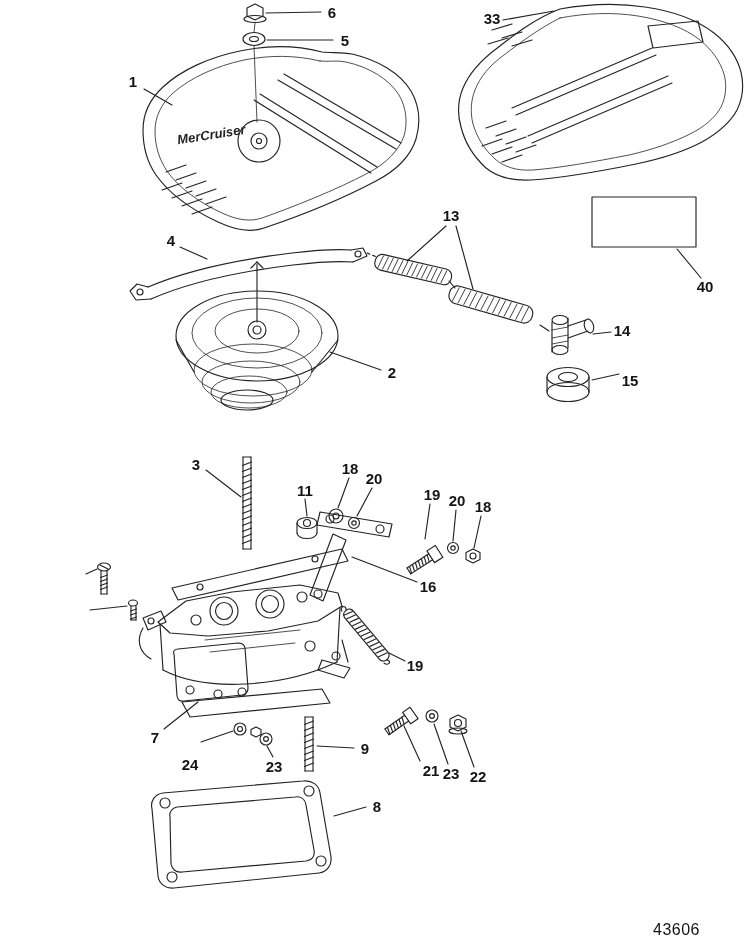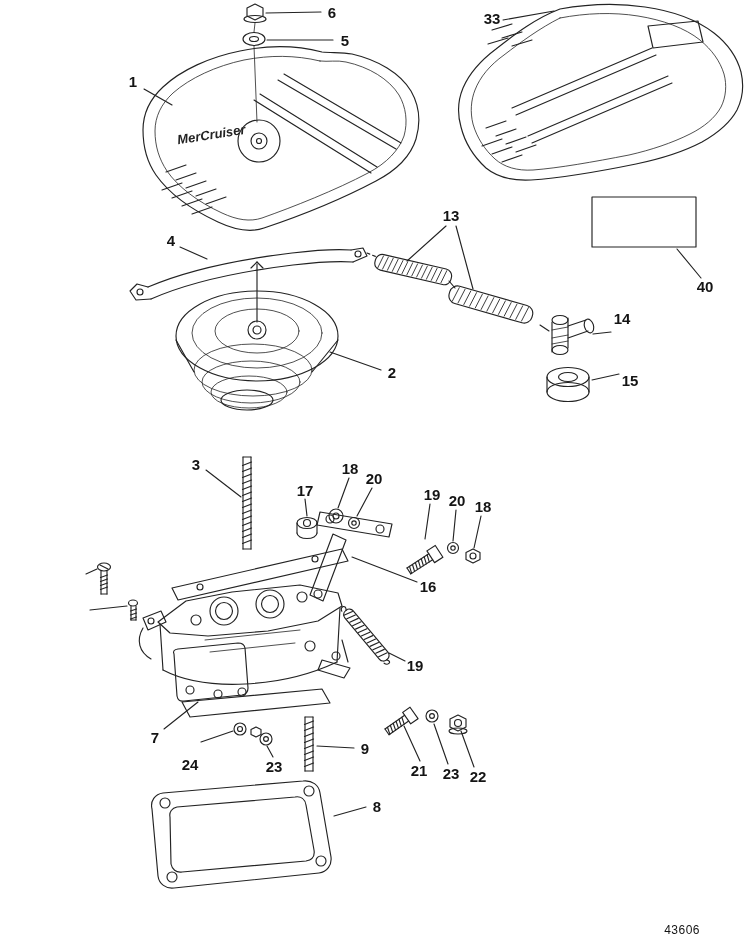--- a/index.html
+++ b/index.html
@@ -7,21 +7,21 @@
          font-family:"Liberation Sans",sans-serif;color:#111;}
   .art{position:absolute;left:0;top:0;}
   .art path,.art line,.art circle,.art ellipse,.art rect,.art polyline,.art polygon{
     stroke:#232323;fill:none;stroke-width:1.15;stroke-linecap:round;stroke-linejoin:round;}
   .art .thin{stroke-width:0.8;}
   .art .leader{stroke-width:0.95;}
   .art text{stroke:none;fill:#232323;}
   .callout{position:absolute;transform:translate(-50%,-50%);
            font-size:15px;font-weight:700;line-height:1;color:#141414;white-space:nowrap;}
   .figure-number{position:absolute;transform:translate(-100%,-50%);
-           font-size:12px;font-weight:400;letter-spacing:0.5px;color:#141414;}
+           font-size:16px;font-weight:400;letter-spacing:0.5px;color:#141414;}
 </style>
 </head>
 <body>
 
 <div class="stage">
 
 <svg class="art" width="750" height="946" viewBox="0 0 750 946">
 
   <g>
     <path d="M 322,52 C 295,45 268,45 240,51 C 210,57 181,70 163,87 C 150,99 143,113 143,130
@@ -429,30 +429,30 @@
 <div class="callout" style="left:392px;top:372px">2</div>
 <div class="callout" style="left:196px;top:464px">3</div>
 <div class="callout" style="left:171px;top:240px">4</div>
 <div class="callout" style="left:345px;top:40px">5</div>
 <div class="callout" style="left:332px;top:12px">6</div>
 <div class="callout" style="left:155px;top:737px">7</div>
 <div class="callout" style="left:377px;top:806px">8</div>
 <div class="callout" style="left:365px;top:748px">9</div>
 <div class="callout" style="left:415px;top:665px">19</div>
 <div class="callout" style="left:451px;top:215px">13</div>
-<div class="callout" style="left:622px;top:318px">14</div>
+<div class="callout" style="left:622px;top:330px">14</div>
 <div class="callout" style="left:630px;top:380px">15</div>
 <div class="callout" style="left:428px;top:586px">16</div>
-<div class="callout" style="left:305px;top:490px">17</div>
+<div class="callout" style="left:305px;top:490px">11</div>
 <div class="callout" style="left:350px;top:468px">18</div>
 <div class="callout" style="left:483px;top:506px">18</div>
 <div class="callout" style="left:432px;top:494px">19</div>
 <div class="callout" style="left:374px;top:478px">20</div>
 <div class="callout" style="left:457px;top:500px">20</div>
-<div class="callout" style="left:419px;top:770px">21</div>
+<div class="callout" style="left:431px;top:770px">21</div>
 <div class="callout" style="left:478px;top:776px">22</div>
 <div class="callout" style="left:274px;top:766px">23</div>
 <div class="callout" style="left:451px;top:773px">23</div>
 <div class="callout" style="left:190px;top:764px">24</div>
 <div class="callout" style="left:492px;top:18px">33</div>
 <div class="callout" style="left:705px;top:286px">40</div>
 
 <div class="figure-number" style="left:700px;top:930px">43606</div>
 
 </div>

